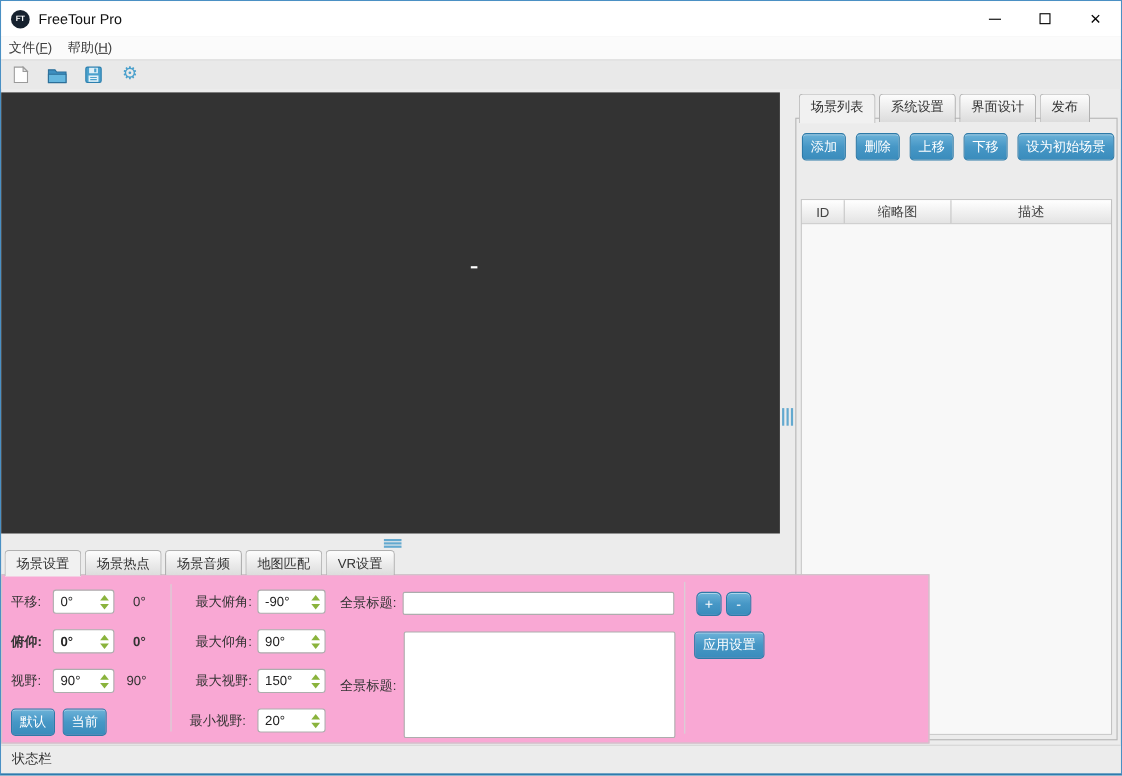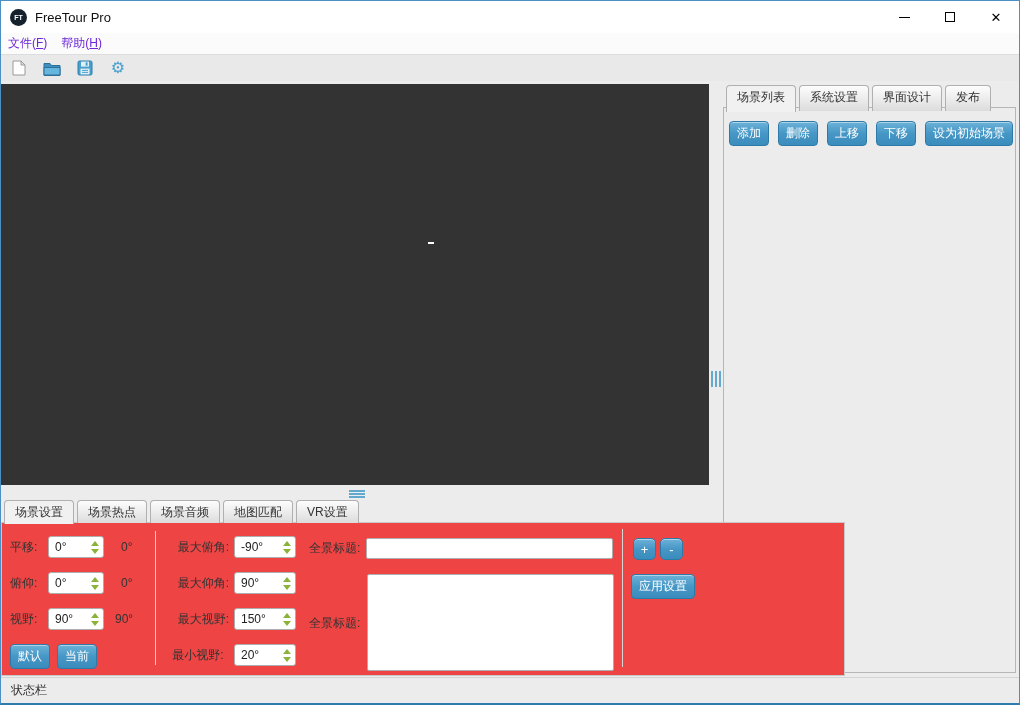--- a/index.html
+++ b/index.html
@@ -17,21 +17,21 @@
     font-size:7px; font-weight:bold; display:flex; align-items:center; justify-content:center;
     margin-right:8px; letter-spacing:0; }
   .app-title { font-size:13px; color:#111; }
   .win-controls { margin-left:auto; display:flex; height:32px; }
   .win-btn { width:46px; height:32px; display:flex; align-items:center; justify-content:center; }
   .glyph-min { width:11px; border-top:1px solid #000; display:block; }
   .glyph-max { width:10px; height:10px; border:1px solid #000; display:block; }
   .glyph-close { font-size:13px; color:#000; line-height:1; }
   
   .menubar { position:absolute; left:0; top:32px; right:0; height:21px; background:#fbfbfb;
-    display:flex; align-items:center; font-size:12px; color:#6d28d9; }
+    display:flex; align-items:center; font-size:12px; color:#404040; }
   .menu-item { padding:2px 7px; }
   .u { text-decoration:underline; }
   
   .toolbar { position:absolute; left:0; top:53px; right:0; height:27px; background:#e9e9e9;
     border-top:1px solid #ddd; display:flex; align-items:center; gap:15px; padding-left:9px; }
   .tool-btn { width:18px; height:18px; display:flex; align-items:center; justify-content:center; }
   .gear { font-size:16px; color:#4aa0cc; line-height:1; }
   
   .canvas { position:absolute; left:0; top:83px; width:708px; height:401px; background:#333333; }
   .canvas-marker { position:absolute; left:427px; top:158px; width:6px; height:2px; background:#fff; }
@@ -62,21 +62,21 @@
   .rp-thead { display:flex; height:22px; background:linear-gradient(#ffffff,#e3e3e3);
     border-bottom:1px solid #c2c2c2; font-size:12px; color:#444; }
   .th { display:flex; align-items:center; justify-content:center; border-right:1px solid #c6c6c6; }
   .th:last-child { border-right:none; }
   .th-id { width:39px; } .th-thumb { width:97px; } .th-desc { flex:1; }
   .rp-tbody { position:absolute; top:22px; bottom:0; left:0; right:0; background:#f8f8f8; }
   
   .bottom-panel { position:absolute; left:0; top:499px; width:844px; height:177px; }
   .bp-tabs { display:flex; height:23px; padding-left:3px; position:relative; z-index:2; }
   .bp-box { position:absolute; left:0; top:22px; right:0; bottom:1px;
-    border:1px solid #c8c8c8; background:#ef4444; }
+    border:1px solid #c8c8c8; background:#f9a8d4; }
   .bp-row { position:absolute; height:22px; display:flex; align-items:center; }
   .lbl { font-size:12px; color:#333; }
   .spin { display:inline-flex; align-items:center; justify-content:space-between;
     background:#fff; border:1px solid #adadad; border-radius:3px; height:22px;
     padding:0 4px 0 6px; font-size:12px; color:#222; }
   .arrows { display:flex; flex-direction:column; gap:3px; margin-left:5px; }
   .arr-up { width:0; height:0; border-left:4px solid transparent; border-right:4px solid transparent;
     border-bottom:5px solid #8ab33c; }
   .arr-down { width:0; height:0; border-left:4px solid transparent; border-right:4px solid transparent;
     border-top:5px solid #8ab33c; }
@@ -170,20 +170,28 @@
     </div>
     <div class="rp-box">
       <div class="rp-btnrow">
         <button class="btn-blue">添加</button>
         <button class="btn-blue">删除</button>
         <button class="btn-blue">上移</button>
         <button class="btn-blue">下移</button>
         <button class="btn-blue">设为初始场景</button>
 
       </div>
+      <div class="rp-table">
+        <div class="rp-thead">
+          <div class="th th-id">ID</div>
+          <div class="th th-thumb">缩略图</div>
+          <div class="th th-desc">描述</div>
+        </div>
+        <div class="rp-tbody"></div>
+      </div>
     </div>
   </div>
 
   <div class="bottom-panel">
     <div class="bp-tabs">
       <div class="tab active">场景设置</div>
       <div class="tab">场景热点</div>
       <div class="tab">场景音频</div>
       <div class="tab">地图匹配</div>
       <div class="tab">VR设置</div>
@@ -194,21 +202,21 @@
         <span class="lbl" style="width:38px">平移:</span>
         <span class="spin" style="width:56px">
           <span>0°</span>
           <span class="arrows">
               <i class="arr-up"></i>
               <i class="arr-down"></i>
             </span>
         </span>
         <span class="mirror" style="margin-left:17px">0°</span>
       </div>
-      <div class="bp-row" style="left:8px; top:49px;">
+      <div class="bp-row" style="left:8px; top:49px;font-weight:bold;">
         <span class="lbl" style="width:38px">俯仰:</span>
         <span class="spin" style="width:56px">
           <span>0°</span>
           <span class="arrows">
               <i class="arr-up"></i>
               <i class="arr-down"></i>
             </span>
         </span>
         <span class="mirror" style="margin-left:17px">0°</span>
       </div>

